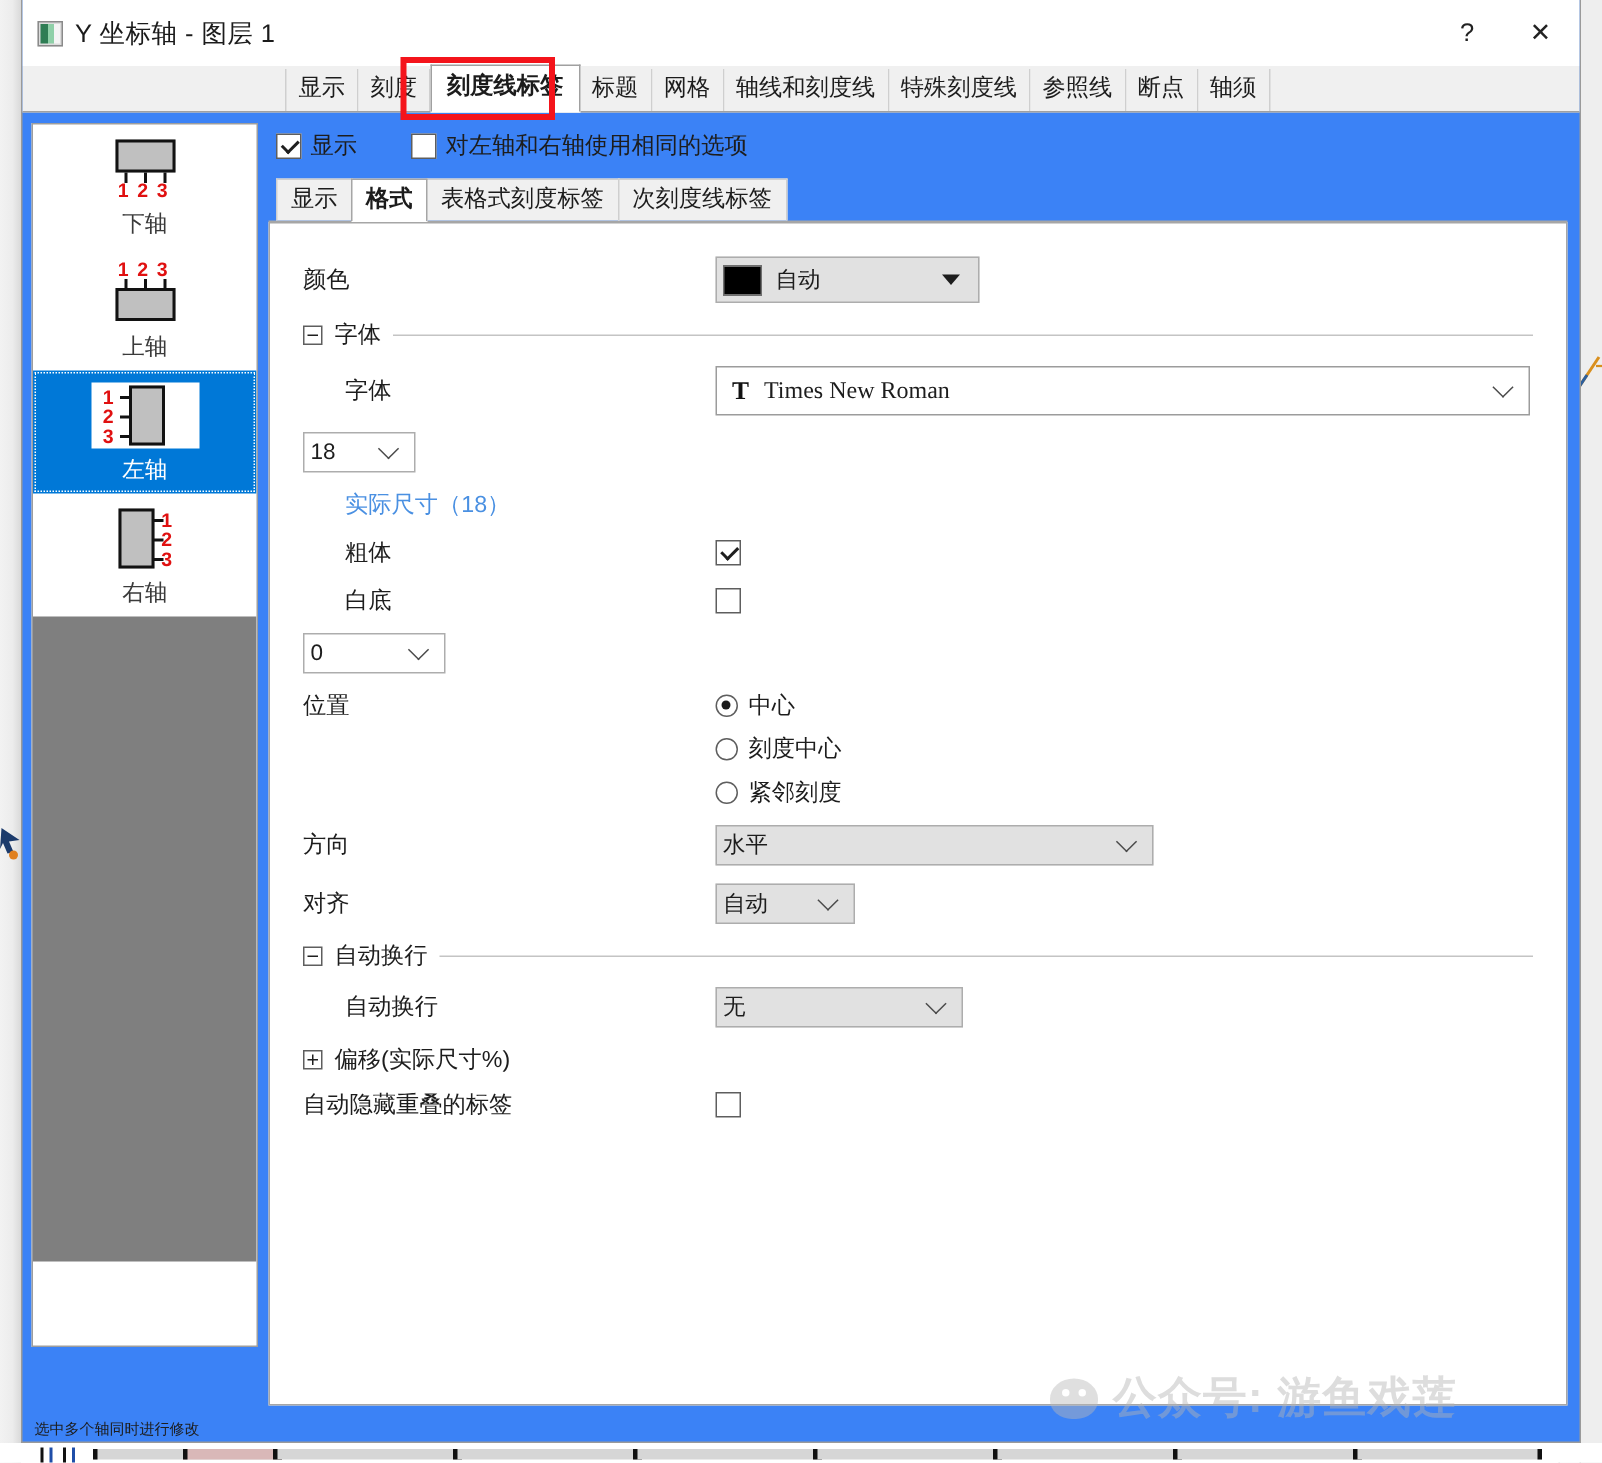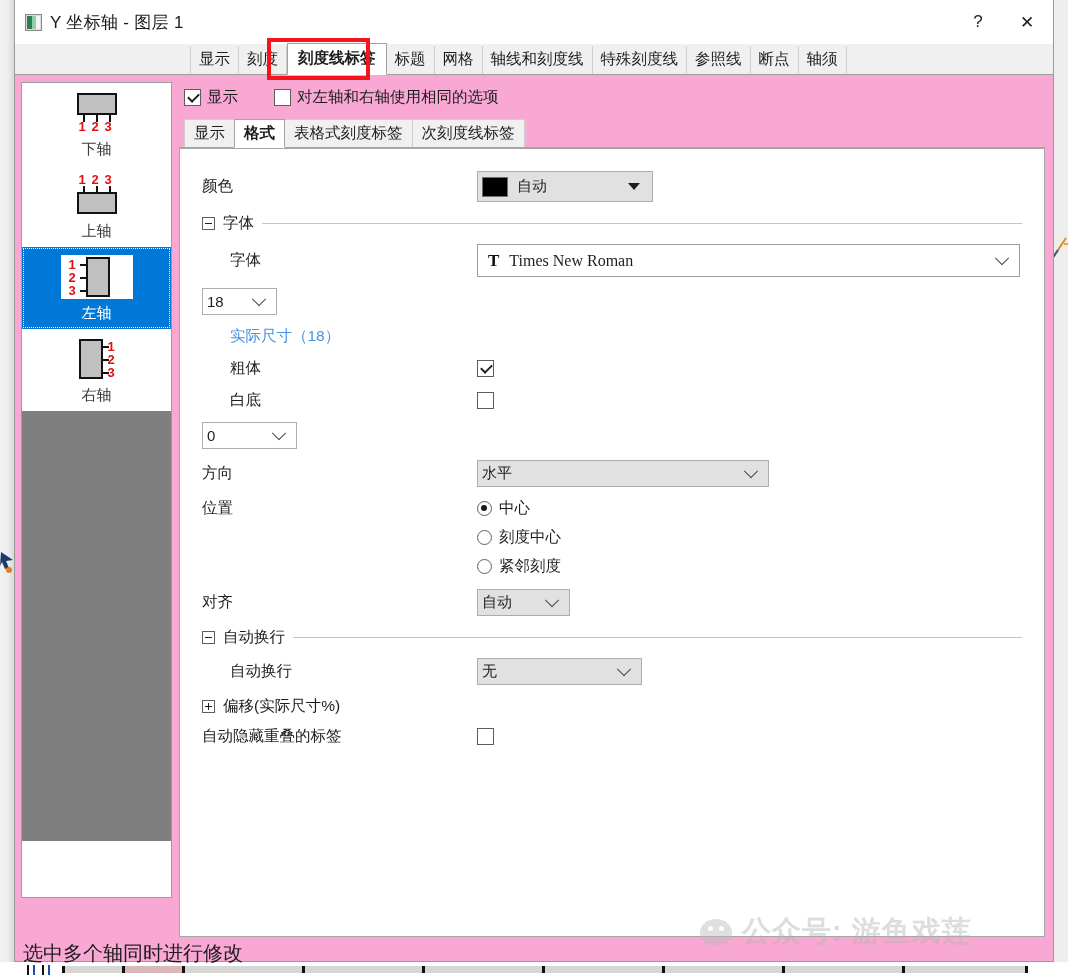--- a/index.html
+++ b/index.html
@@ -42,21 +42,21 @@
   .bg-cell {
     position: absolute; top: 966px; height: 7px;
     background: #d6d6d6; border-left: 3px solid #111; border-right: 3px solid #111;
   }
   .bg-cell.pink { background: #d9b8b8; }
 
   
   #dialog {
     position: absolute; left: 14px; top: 0px;
     width: 1040px; height: 962px;
-    background: #f9a8d4;
+    background: #3b82f6;
     border: 1px solid #9a9a9a;
     border-top: none;
     box-sizing: border-box;
   }
 
   
   .titlebar {
     height: 44px; background: #ffffff;
     display: flex; align-items: center;
     box-sizing: border-box;
@@ -279,21 +279,21 @@
     width: 6px; height: 6px; border-radius: 50%; background: #1b1b1b;
   }
   .rd-label { font-size: 15.5px; color: #1d1d1d; margin-left: 7px; white-space: nowrap; }
 
   .row-cb { display: flex; align-items: center; margin-bottom: 11px; }
   .row-cb .lbl { font-size: 15.5px; color: #1d1d1d; width: 275px; flex-shrink: 0; white-space: nowrap;}
 
   
   .statusbar {
     height: 32px; display: flex; align-items: center;
-    padding-left: 8px; font-size: 20px; color: #1d1d1d;
+    padding-left: 8px; font-size: 10px; color: #1d1d1d;
   }
   .footer {
     height: 60px; display: flex; align-items: center;
     justify-content: flex-end; padding-right: 14px; gap: 10px;
   }
 
   
   .watermark {
     position: absolute; left: 700px; top: 912px;
     display: flex; align-items: center; gap: 10px;
@@ -501,46 +501,46 @@
           <span class="cb"></span>
         </div>
 
         <div class="row">
           <span class="combo combo-rot white">
             <span>0</span>
             <span class="caret-thin"></span>
           </span>
         </div>
 
-        <div class="row">
-          <span class="lbl">方向</span>
-          <span class="combo combo-dir">
-            <span>水平</span>
-            <span class="caret-thin"></span>
-          </span>
-        </div>
-
         <div class="row" style="align-items:flex-start;">
           <span class="lbl">位置</span>
           <span class="radiogroup">
             <span class="radio-line">
               <span class="rd on"></span>
               <span class="rd-label">中心</span>
             </span>
             <span class="radio-line">
               <span class="rd"></span>
               <span class="rd-label">刻度中心</span>
             </span>
             <span class="radio-line">
               <span class="rd"></span>
               <span class="rd-label">紧邻刻度</span>
             </span>
           </span>
         </div>
 
+        <div class="row">
+          <span class="lbl">方向</span>
+          <span class="combo combo-dir">
+            <span>水平</span>
+            <span class="caret-thin"></span>
+          </span>
+        </div>
+
         <div class="row" style="margin-top:12px;">
           <span class="lbl">对齐</span>
           <span class="combo combo-align">
             <span>自动</span>
             <span class="caret-thin"></span>
           </span>
         </div>
 
         <div class="group">
           <span class="expander"></span>

